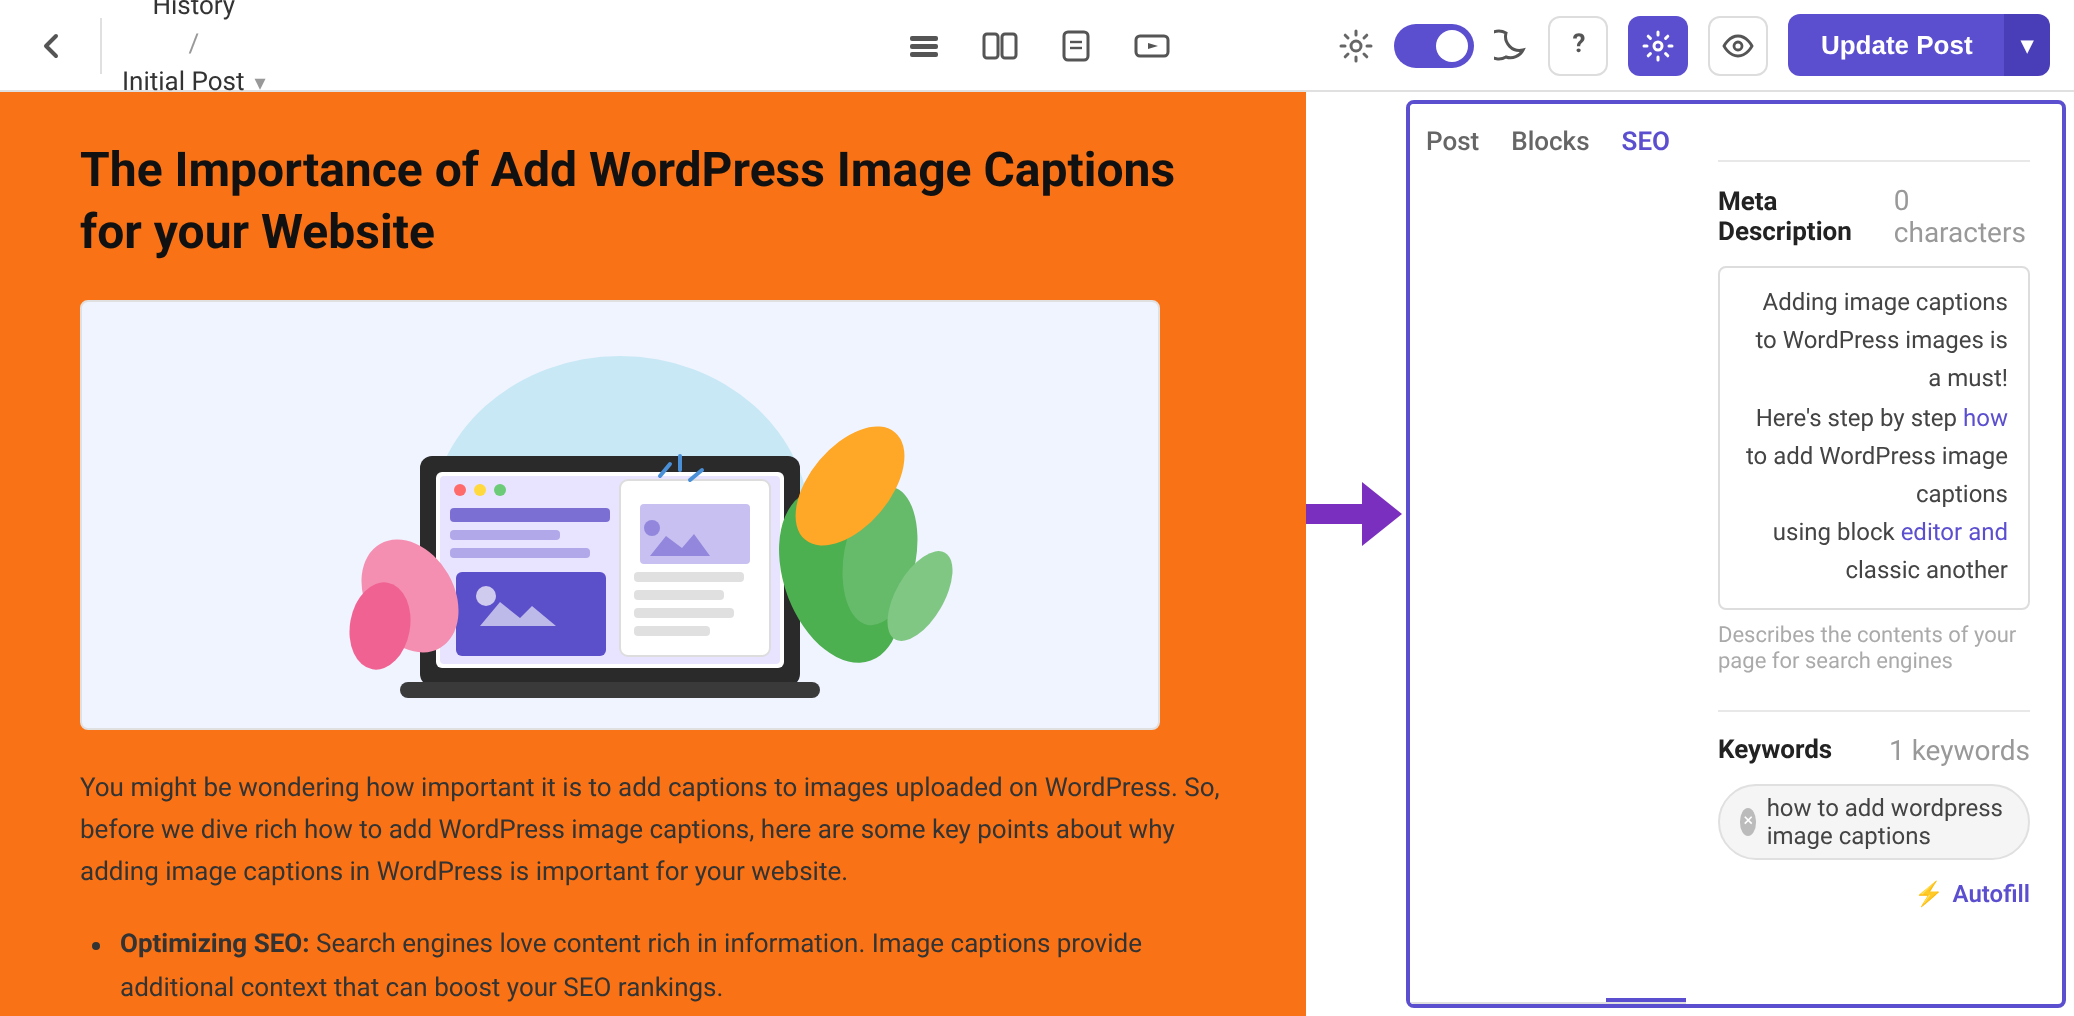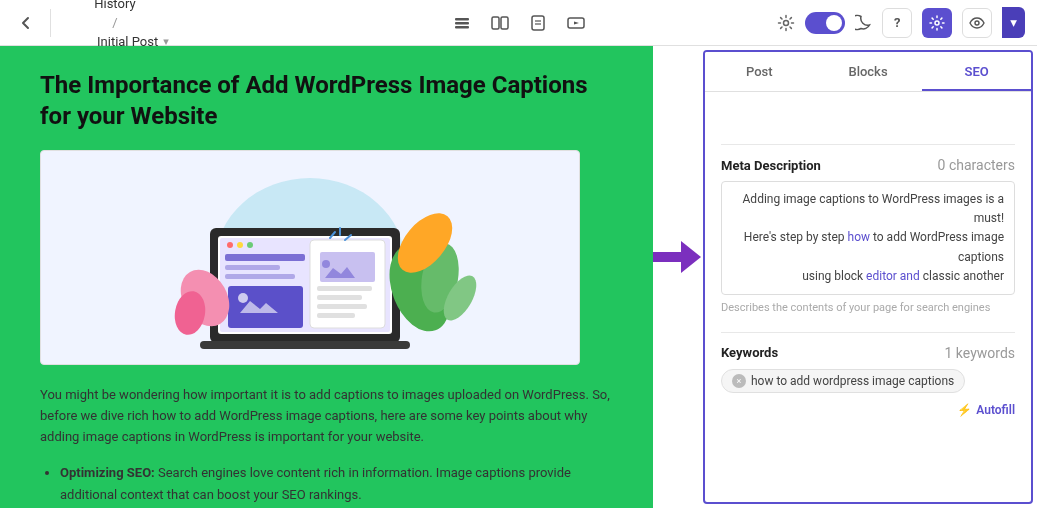--- a/index.html
+++ b/index.html
@@ -33,21 +33,21 @@
     .toolbar-divider {
       width: 1px; height: 28px; background: #e0e0e0;
     }
     .toolbar-breadcrumb {
       display: flex; align-items: center; gap: 4px;
       font-size: 13px; color: #333; flex-direction: column;
     }
     .toolbar-breadcrumb .chevron { color: #999; }
     .toolbar-breadcrumb .dropdown-btn {
       display: flex; align-items: center; gap: 2px;
-      cursor: pointer; color: #333; margin-left: 36px;
+      cursor: pointer; color: #333;
     }
     .toolbar-center {
       display: flex; align-items: center; gap: 18px;
       position: absolute; left: 50%; transform: translateX(-50%);
     }
     .toolbar-icon {
       color: #555; cursor: pointer;
       display: flex; align-items: center; justify-content: center;
     }
     .toolbar-right {
@@ -107,21 +107,21 @@
     .main-layout {
       display: flex;
       height: calc(508px - 46px);
     }
 
     
     .editor-area {
       flex: 1;
       padding: 24px 40px;
       overflow-y: auto;
-      background: #22c55e;
+      background: #f97316;
     }
     .post-title {
       font-size: 24px;
       font-weight: 700;
       color: #111;
       margin-bottom: 18px;
       line-height: 1.3;
     }
     .post-image-placeholder {
       width: 100%;
@@ -155,25 +155,24 @@
 
     
     .sidebar-panel {
       width: 330px;
       border-left: 2px solid #5b4fcf;
       border-top: 2px solid #5b4fcf;
       border-right: 2px solid #5b4fcf;
       border-bottom: 2px solid #5b4fcf;
       background: #fff;
       display: flex;
-      flex-direction: column;
+      flex-direction: row;
       overflow: hidden;
       margin: 4px 4px 4px 0;
       border-radius: 4px;
-      gap: 24px;
     }
 
     
     .sidebar-tabs {
       display: flex;
       border-bottom: 1px solid #e0e0e0;
       background: #fff;
     }
     .sidebar-tab {
       flex: 1;
@@ -366,20 +365,21 @@
         <path d="M8 1v1.5M8 13.5V15M1 8h1.5M13.5 8H15M3.1 3.1l1.1 1.1M11.8 11.8l1.1 1.1M3.1 12.9l1.1-1.1M11.8 4.2l1.1-1.1" stroke="white" stroke-width="1.5" stroke-linecap="round"></path>
       </svg>
     </div>
     <div class="toolbar-icon-btn" style="border:1px solid #ddd;">
       <svg width="16" height="16" viewBox="0 0 16 16" fill="none">
         <path d="M1 8s2.5-5 7-5 7 5 7 5-2.5 5-7 5-7-5-7-5z" stroke="#555" stroke-width="1.4"></path>
         <circle cx="8" cy="8" r="2" stroke="#555" stroke-width="1.4"></circle>
       </svg>
     </div>
     <div style="display:flex;">
+      <button class="btn-update">Update Post</button>
       <button class="btn-update-arrow">
         <span>▾</span>
       </button>
     </div>
   </div>
 </div>
 
 <div class="main-layout">
 
   <div class="editor-area">

